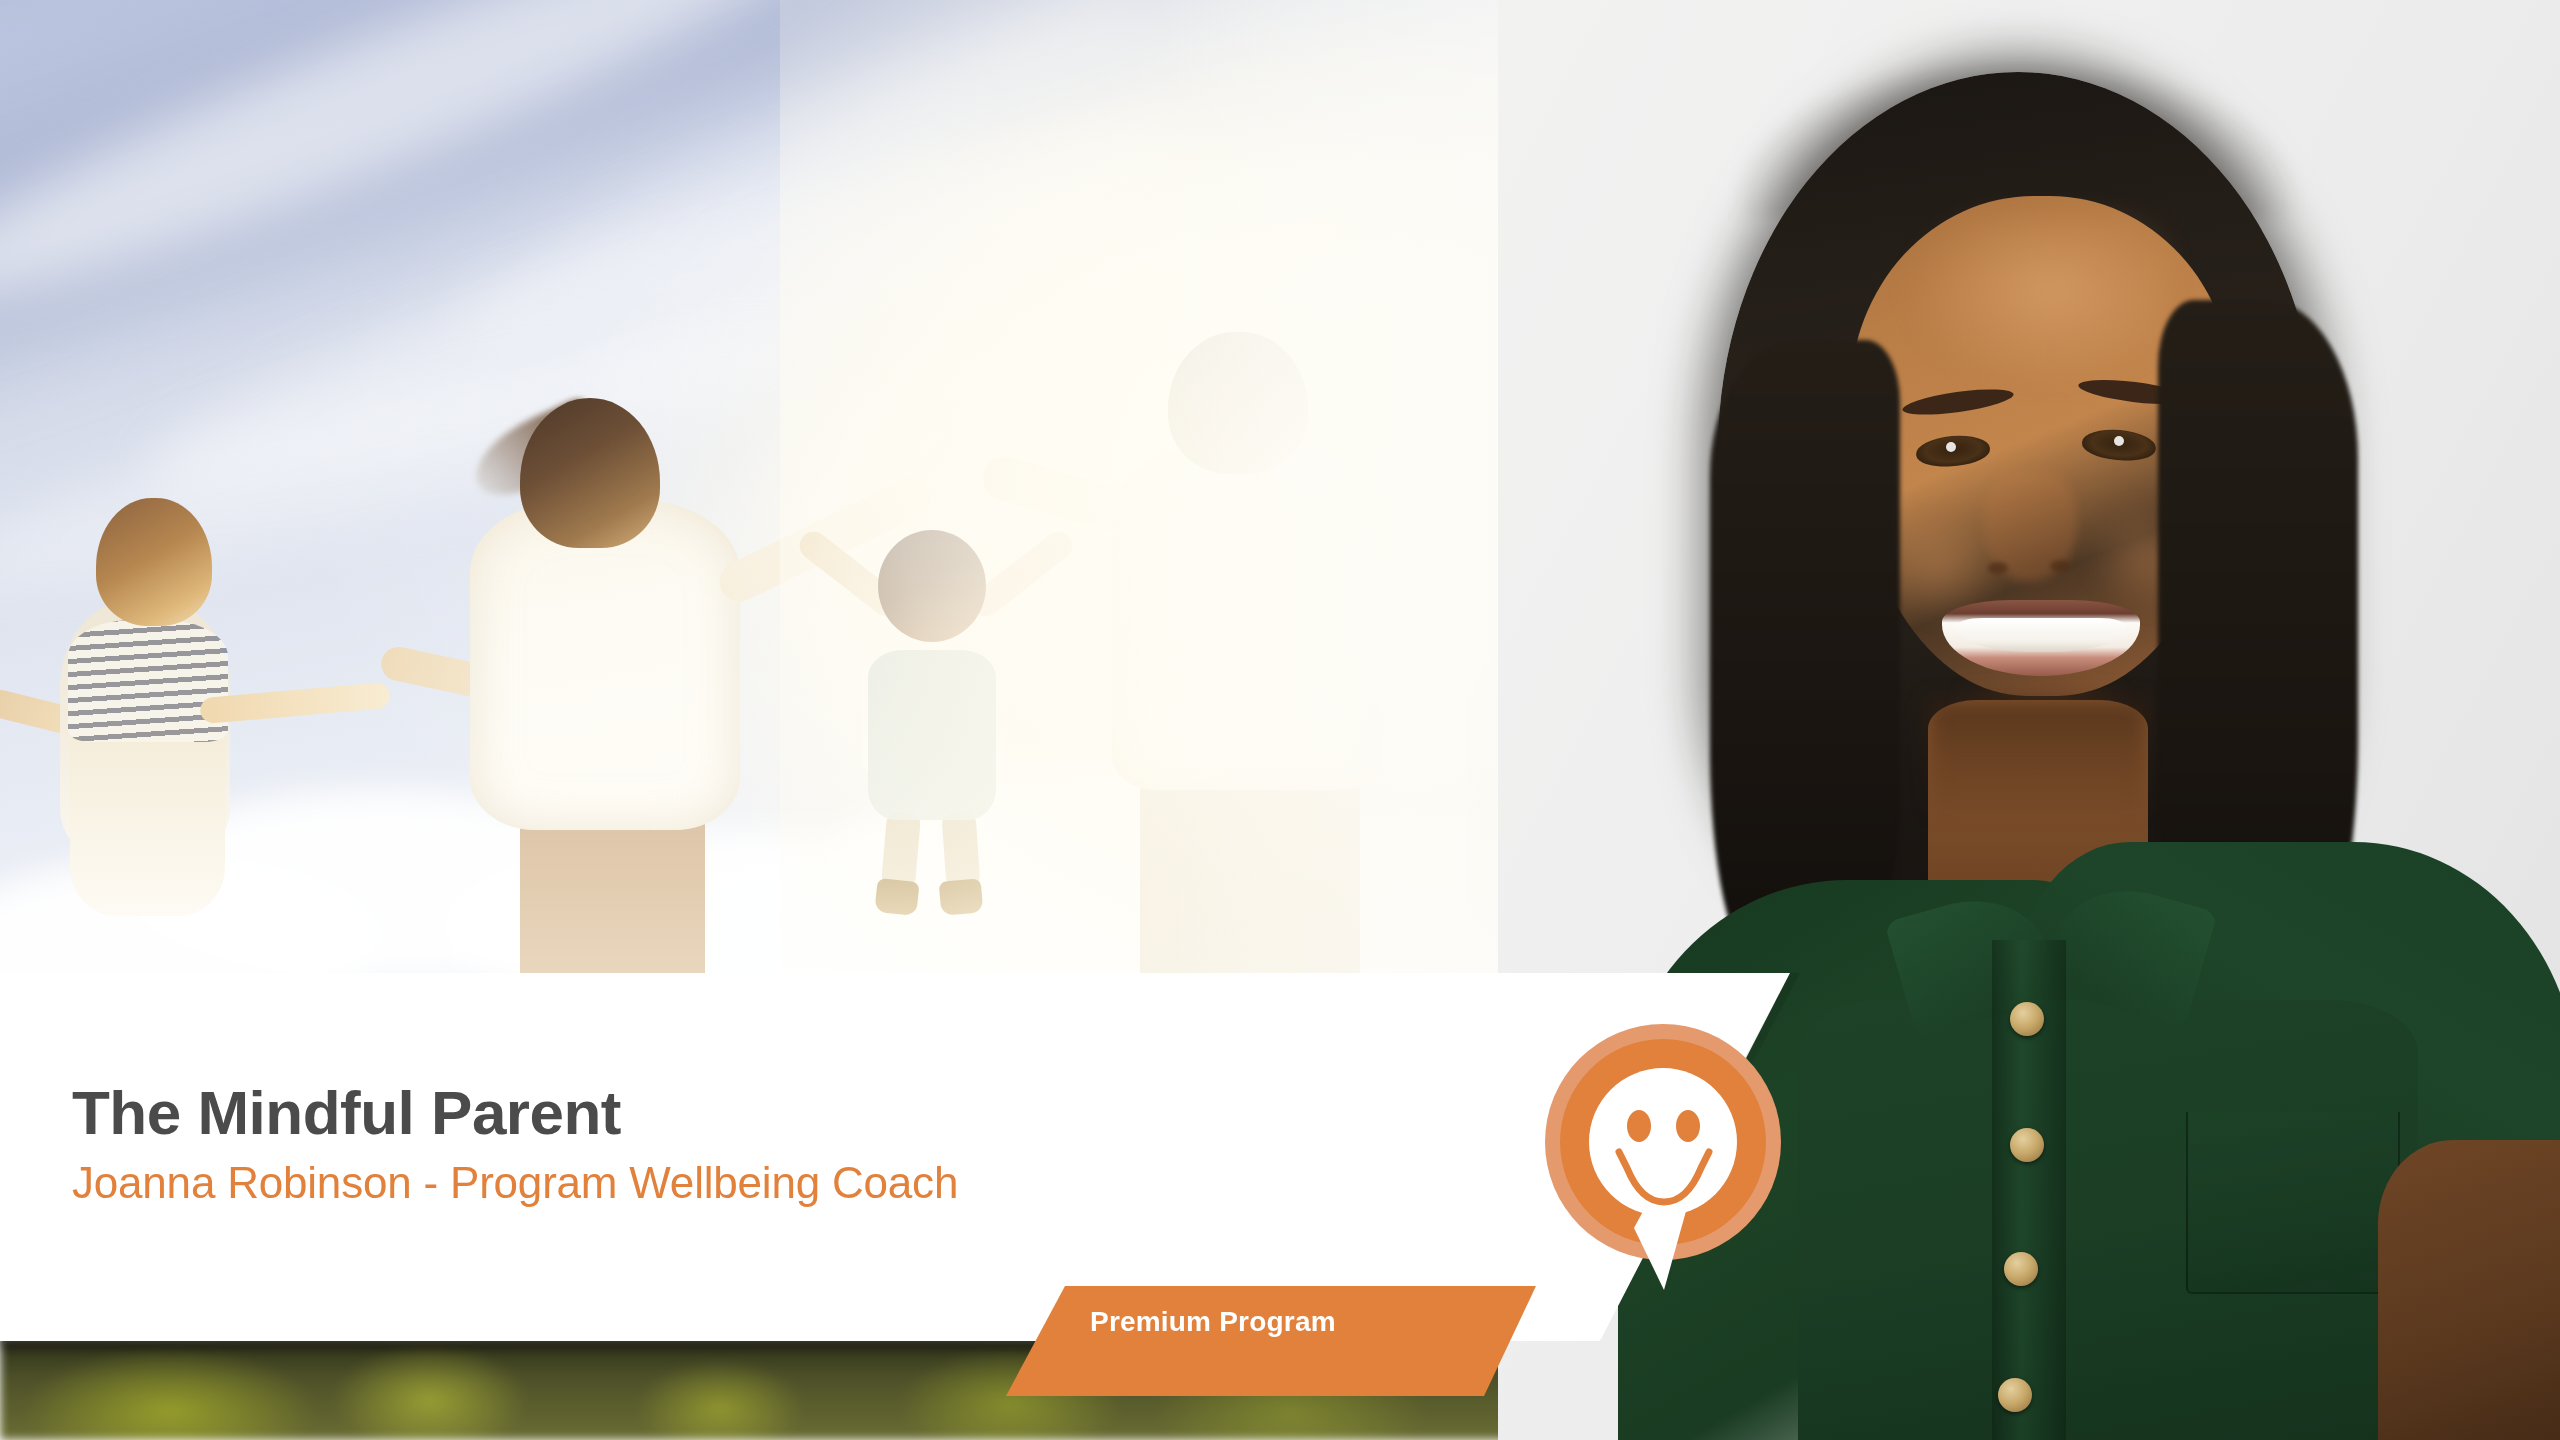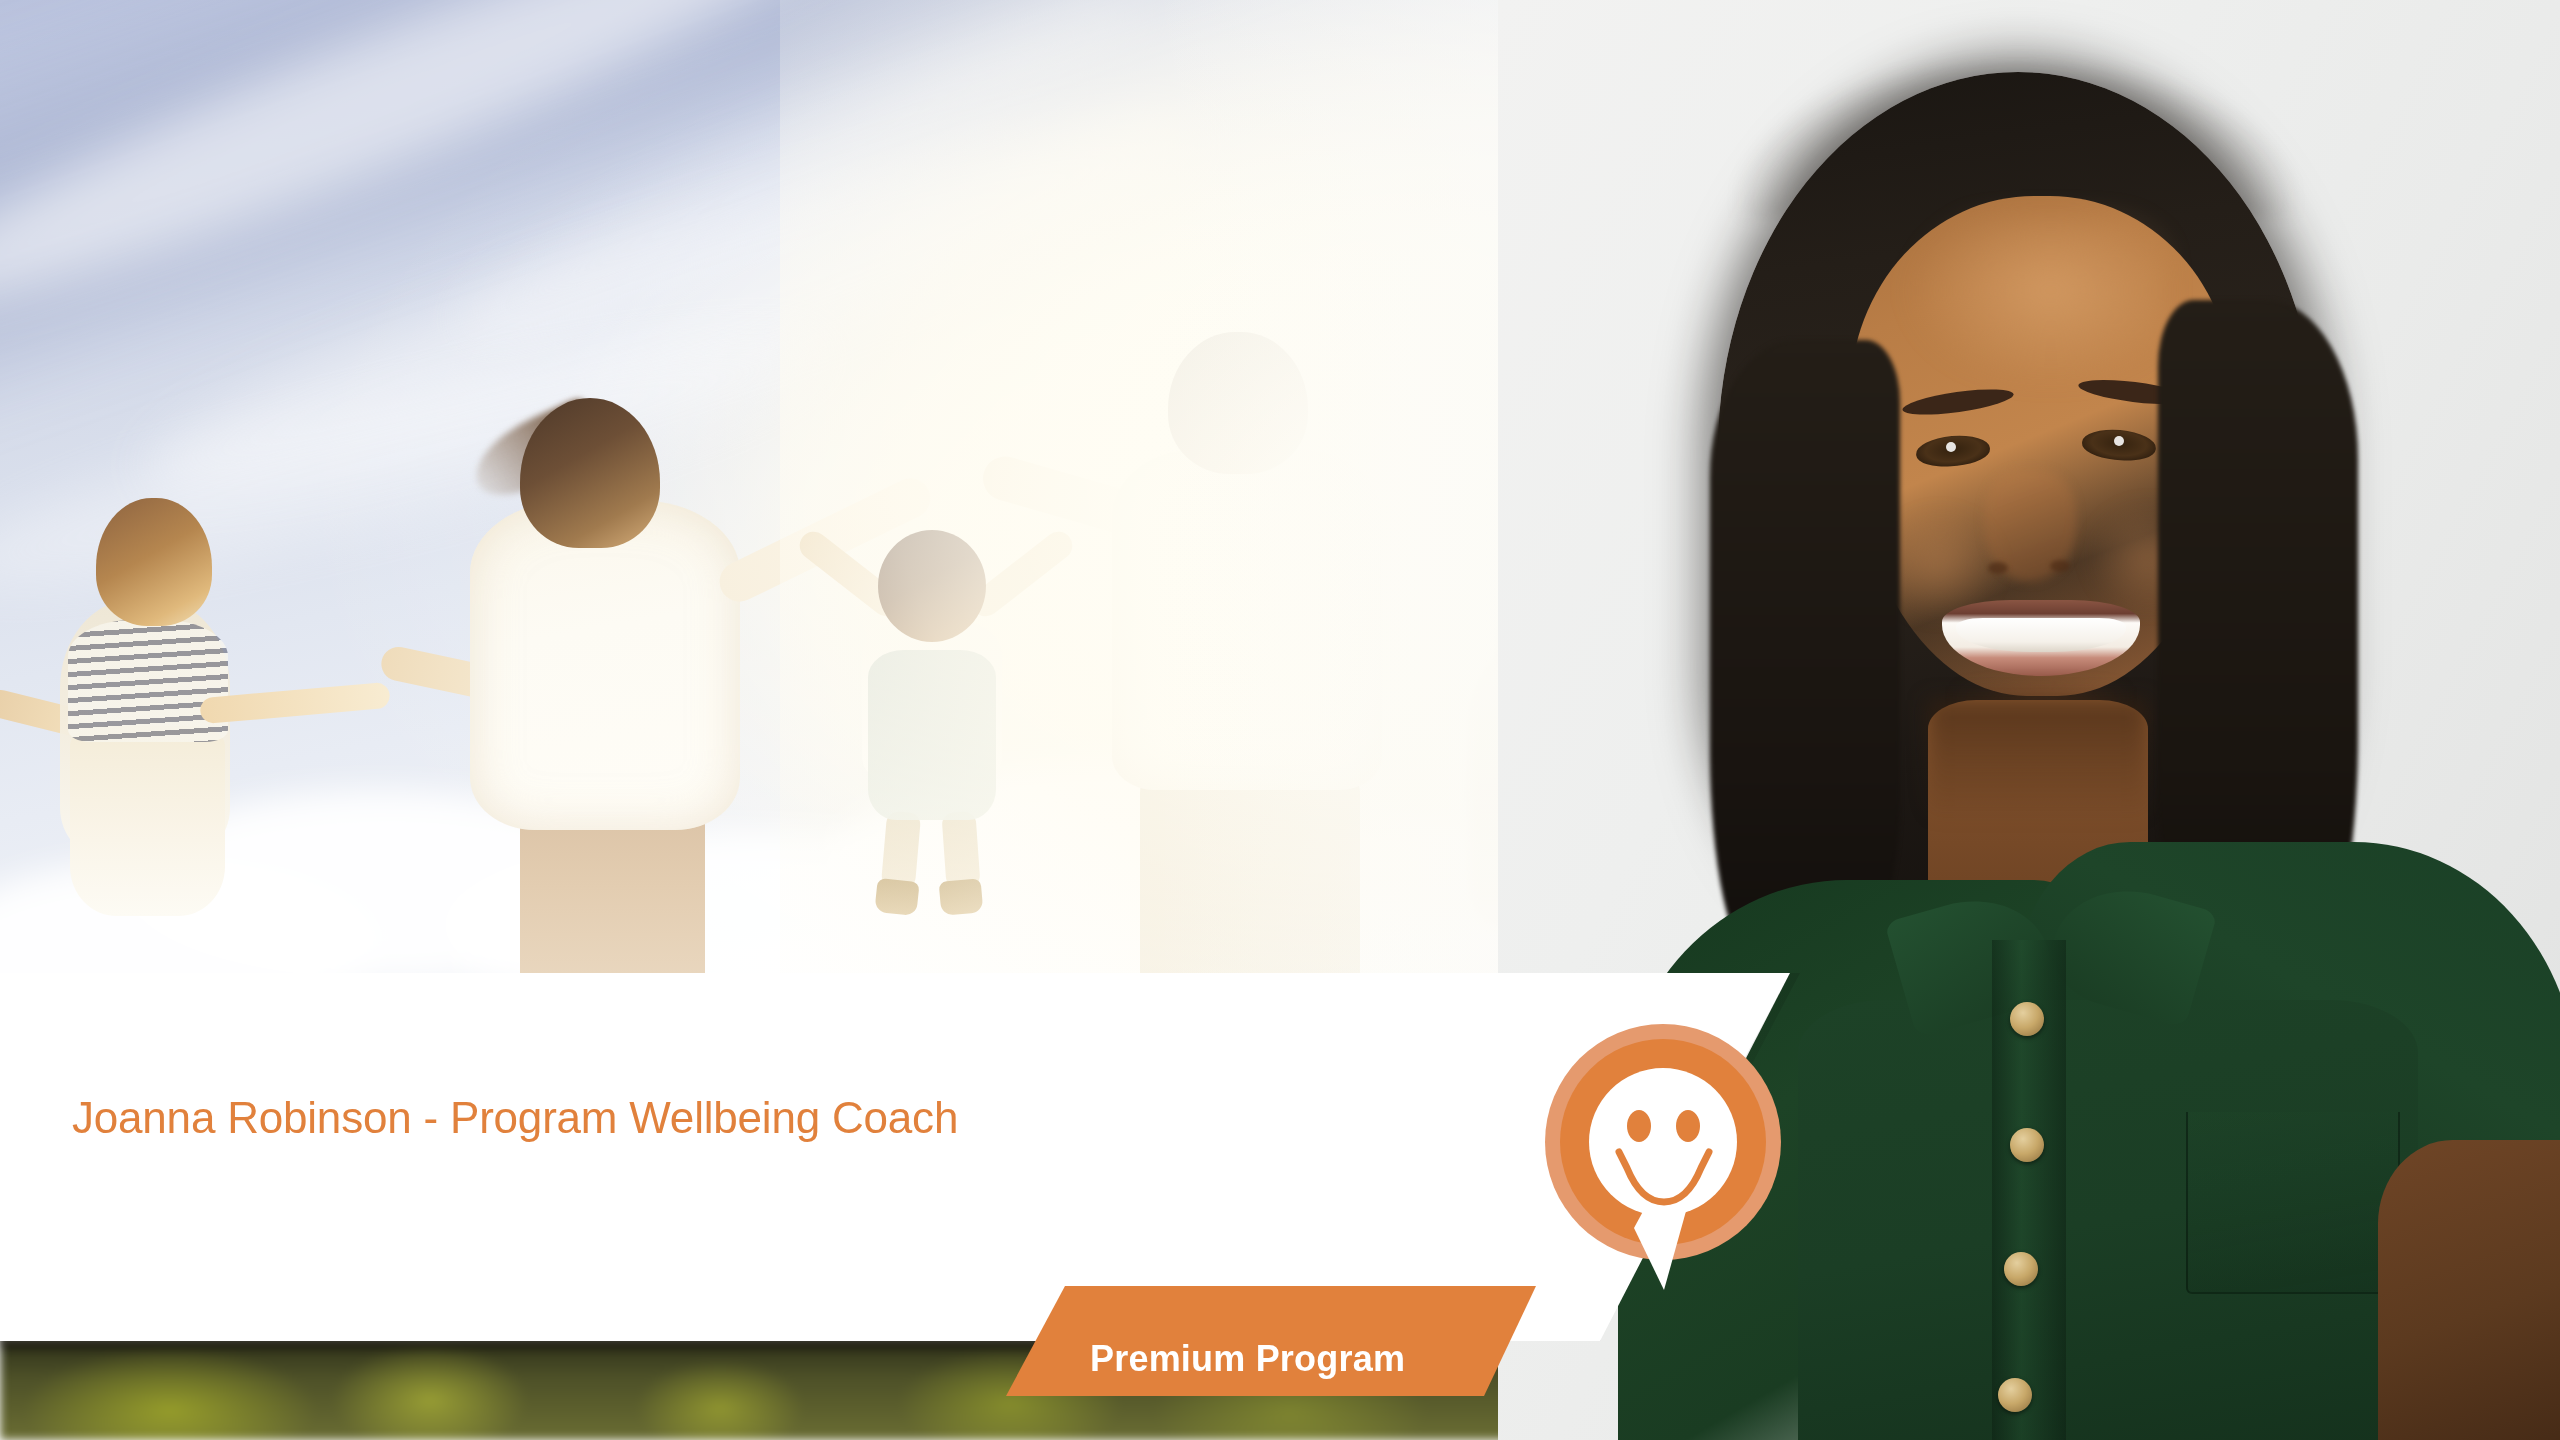--- a/index.html
+++ b/index.html
@@ -518,26 +518,25 @@
     width: 530px; height: 110px;
     background: #e1813c;
     clip-path: polygon(59px 0, 530px 0, 478px 110px, 0 110px);
     filter: drop-shadow(4px 6px 10px rgba(0,0,0,0.35));
   }
   .ribbon-label {
     position: absolute;
     left: 1090px; top: 1306px;
     width: 420px;
     font-family: "Liberation Sans", sans-serif;
-    font-size: 36px;
+    font-size: 28px;
     font-weight: 700;
     color: #ffffff;
     letter-spacing: 0.2px;
     white-space: nowrap;
-    margin-top: 32px;
   }
 
   
   .logo {
     position: absolute;
     left: 1538px; top: 1022px;
     width: 250px; height: 268px;
   }
   .logo svg { display: block; width: 250px; height: 268px; }
 
@@ -647,20 +646,21 @@
     <div class="p-btn p-btn2"></div>
     <div class="p-btn p-btn3"></div>
     <div class="p-btn p-btn4"></div>
     <div class="p-arm-r"></div>
   </div>
 
   <div class="white-band"></div>
   <div class="band-edge-shadow"></div>
 
   <div class="headline-wrap">
+    <h1 class="headline">The Mindful Parent</h1>
     <p class="subhead">Joanna Robinson - Program Wellbeing Coach</p>
   </div>
 
   <div class="ribbon"></div>
   <div class="ribbon-label">Premium Program</div>
 
   <div class="logo">
     <svg viewBox="0 0 250 268" xmlns="http://www.w3.org/2000/svg" aria-hidden="true">
 
       <circle cx="125" cy="120" r="118" fill="#E59A6E"></circle>

